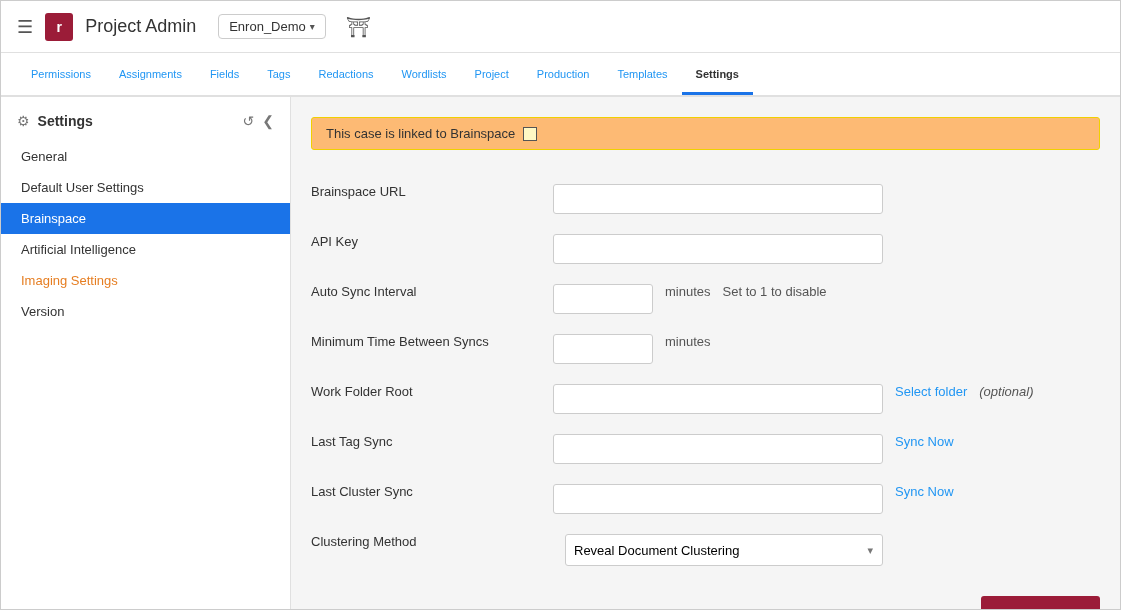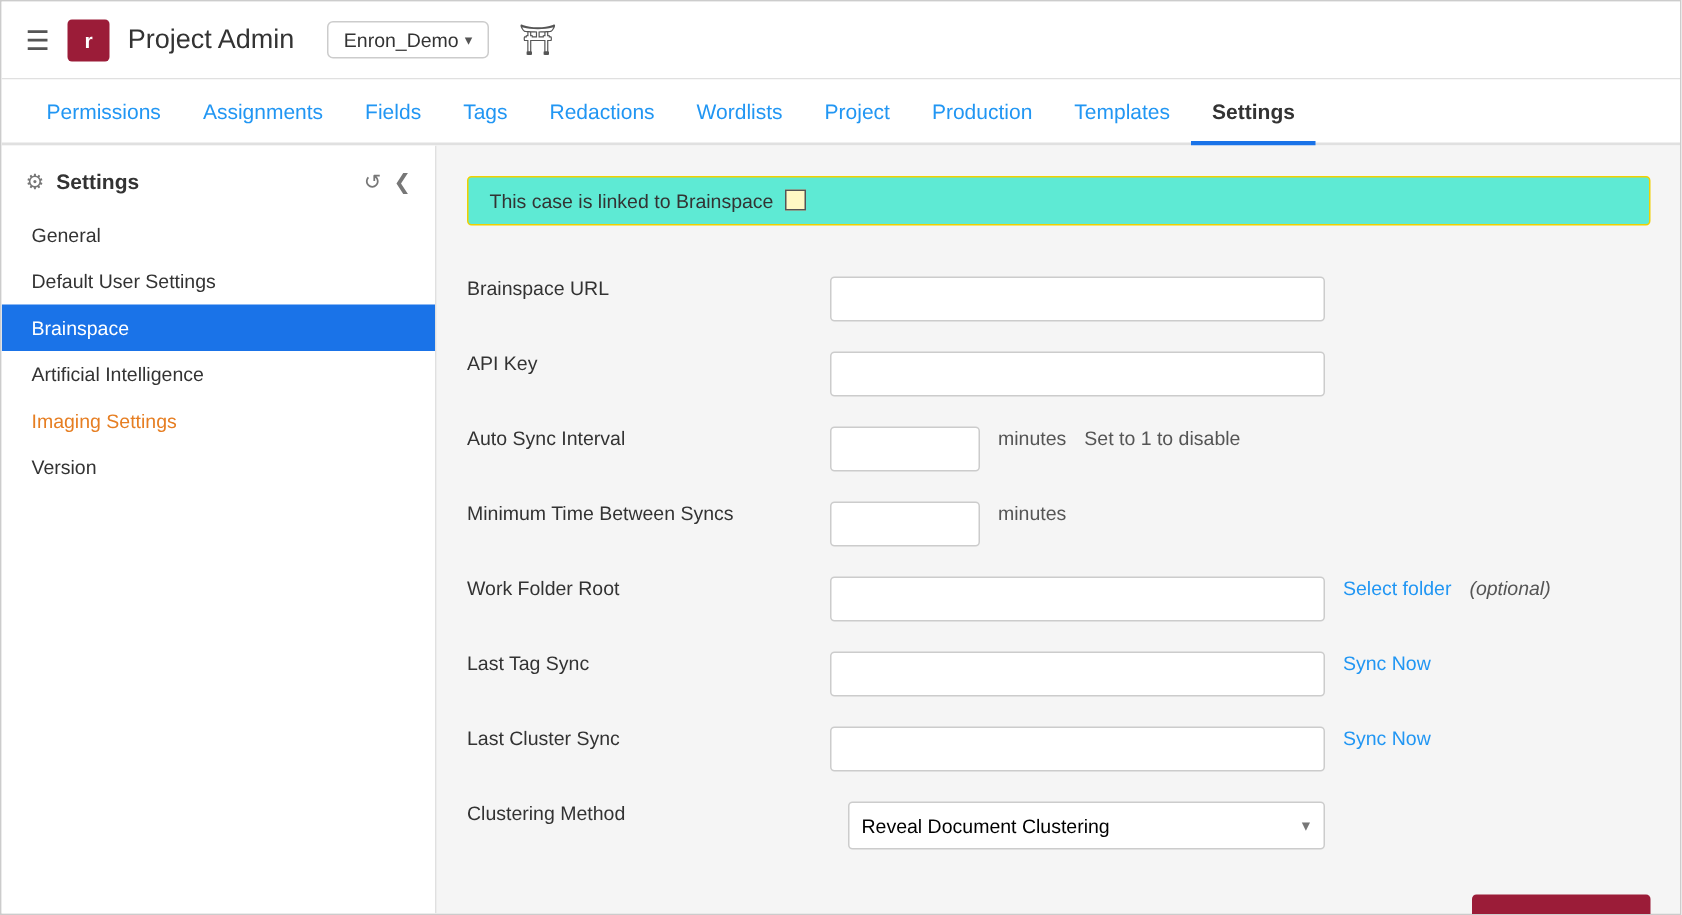--- a/index.html
+++ b/index.html
@@ -52,21 +52,21 @@
     .nav-tabs {
       display: flex;
       align-items: center;
       background: #fff;
       border-bottom: 2px solid #e0e0e0;
       padding: 0 16px;
       height: 44px;
     }
     .nav-tab {
       padding: 12px 14px;
-      font-size: 14px;
+      font-size: 11px;
       color: #2196f3;
       cursor: pointer;
       text-decoration: none;
       border-bottom: 3px solid transparent;
       margin-bottom: -2px;
     }
     .nav-tab.active {
       color: #333;
       font-weight: bold;
       border-bottom: 3px solid #1a73e8;
@@ -116,23 +116,23 @@
 
     
     .main-content {
       flex: 1;
       padding: 20px;
       overflow-y: auto;
     }
 
     .brainspace-notice {
       display: flex;
-      align-items: flex-start;
+      align-items: flex-end;
       gap: 8px;
-      background: #5eead4;
+      background: #fdba74;
       border: 1px solid #f0d000;
       padding: 8px 14px;
       border-radius: 3px;
       margin-bottom: 24px;
       font-size: 13px;
       color: #333;
     }
     .notice-checkbox {
       width: 14px; height: 14px;
       border: 1px solid #555;

